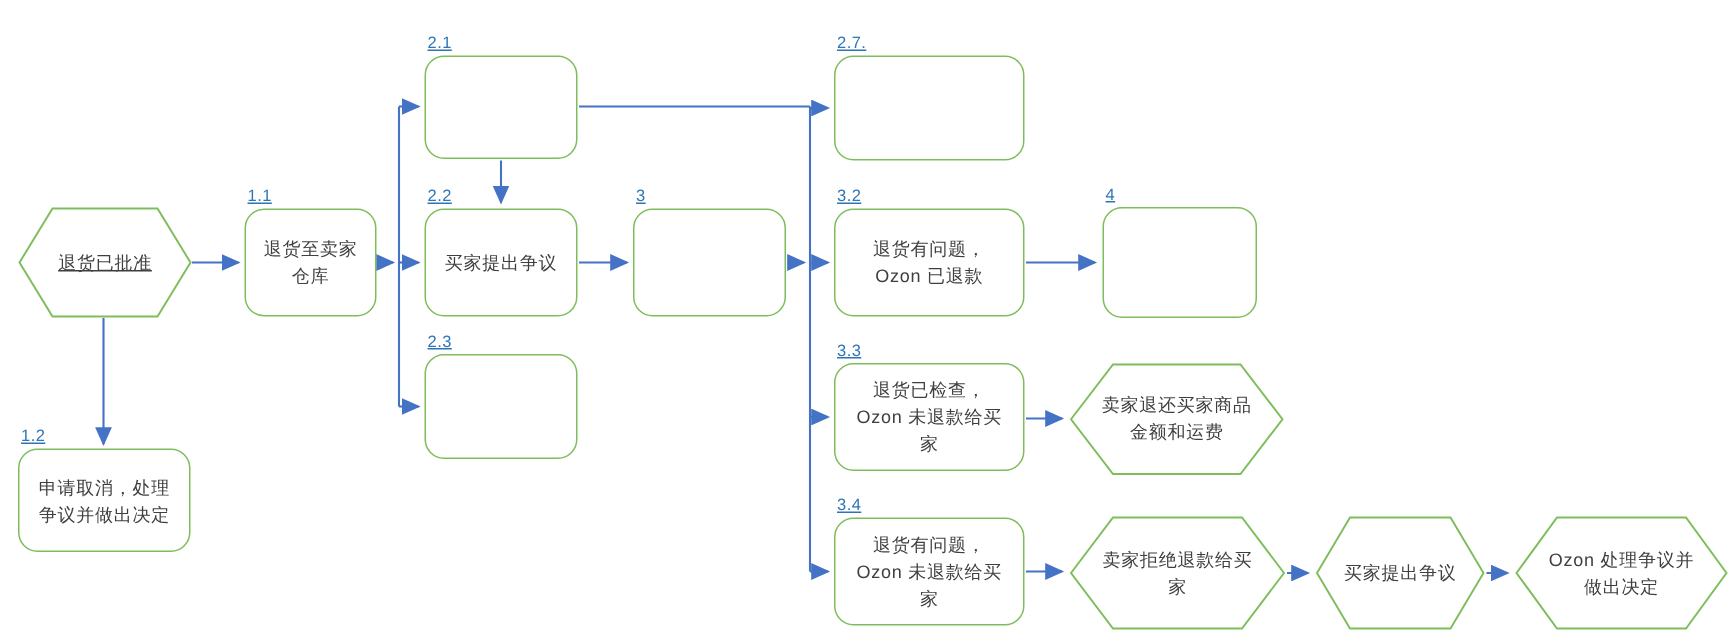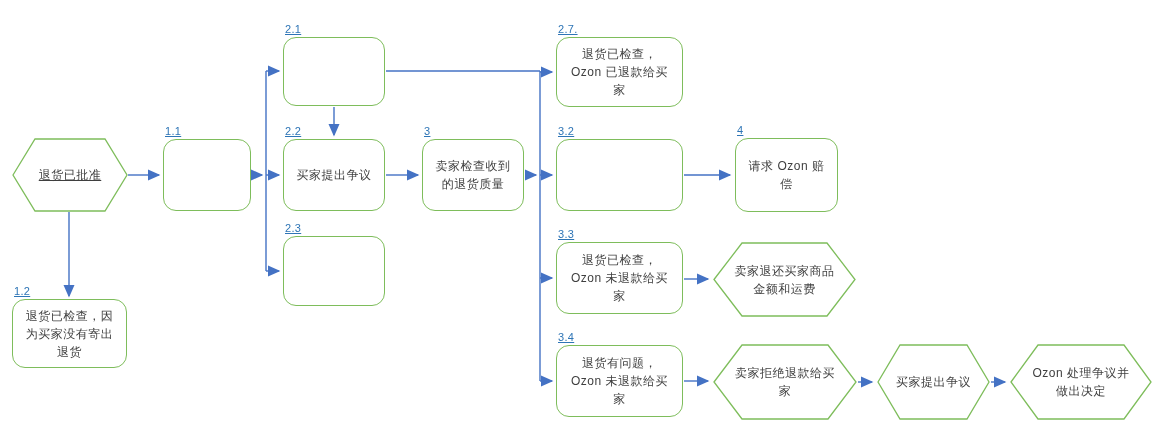--- a/index.html
+++ b/index.html
@@ -77,60 +77,59 @@
       <polyline points="858,382 872,382" fill="none" stroke="#4472c4" stroke-width="1.4" marker-end="url(#arr)"></polyline>
       <polyline points="991,382 1005,382" fill="none" stroke="#4472c4" stroke-width="1.4" marker-end="url(#arr)"></polyline>
     </svg>
     <div class="node hexagon" style="left: 12px; top: 138px; width: 116px; height: 74px;">
       <svg width="116" height="74">
         <polygon points="1,37 23,1 93,1 115,37 93,73 23,73" fill="#ffffff" stroke="#7ebd5b" stroke-width="1.3"></polygon>
       </svg>
       <div class="node-text" style="padding: 0px 17px; text-decoration: underline;">退货已批准</div>
     </div>
     <div class="node rect" style="left: 163px; top: 139px; width: 88px; height: 72px;">
+      <div class="node-text">退货至卖家仓库</div>
       <div class="node-label">1.1</div>
     </div>
     <div class="node rect" style="left: 12px; top: 299px; width: 115px; height: 69px;">
-      <div class="node-text">退货已检查，因为买家没有寄出退货</div>
+      <div class="node-text">申请取消，处理争议并做出决定</div>
       <div class="node-label">1.2</div>
     </div>
     <div class="node rect" style="left: 283px; top: 37px; width: 102px; height: 69px;">
       <div class="node-label">2.1</div>
     </div>
     <div class="node rect" style="left: 283px; top: 139px; width: 102px; height: 72px;">
       <div class="node-text">买家提出争议</div>
       <div class="node-label">2.2</div>
     </div>
     <div class="node rect" style="left: 283px; top: 236px; width: 102px; height: 70px;">
       <div class="node-label">2.3</div>
     </div>
     <div class="node rect" style="left: 422px; top: 139px; width: 102px; height: 72px;">
-      <div class="node-text">卖家检查收到的退货质量</div>
       <div class="node-label">3</div>
     </div>
     <div class="node rect" style="left: 556px; top: 37px; width: 127px; height: 70px;">
-      <div class="node-text">退货已检查，Ozon 已退款给买家</div>
       <div class="node-label">2.7.</div>
     </div>
     <div class="node rect" style="left: 556px; top: 139px; width: 127px; height: 72px;">
+      <div class="node-text">退货有问题，Ozon 已退款</div>
       <div class="node-label">3.2</div>
     </div>
     <div class="node rect" style="left: 556px; top: 242px; width: 127px; height: 72px;">
       <div class="node-text">退货已检查，Ozon 未退款给买家</div>
       <div class="node-label">3.3</div>
     </div>
     <div class="node rect" style="left: 556px; top: 345px; width: 127px; height: 72px;">
       <div class="node-text">退货有问题，Ozon 未退款给买家</div>
       <div class="node-label">3.4</div>
     </div>
     <div class="node rect" style="left: 735px; top: 138px; width: 103px; height: 74px;">
-      <div class="node-text">请求 Ozon 赔偿</div>
       <div class="node-label">4</div>
     </div>
-    <div class="node hexagon" style="left: 713px; top: 242px; width: 143px; height: 75px;">
+    <div class="node hexagon" style="left: 713px; top: 242px; width: 143px; height: 75px; font-family: Liberation Mono, monospace;">
       <svg width="143" height="75">
         <polygon points="1,37.5 29,1 114,1 142,37.5 114,74 29,74" fill="#ffffff" stroke="#7ebd5b" stroke-width="1.3"></polygon>
       </svg>
       <div class="node-text" style="padding: 0px 21px;">卖家退还买家商品金额和运费</div>
     </div>
     <div class="node hexagon" style="left: 877px; top: 344px; width: 113px; height: 76px;">
       <svg width="113" height="76">
         <polygon points="1,38 23,1 90,1 112,38 90,75 23,75" fill="#ffffff" stroke="#7ebd5b" stroke-width="1.3"></polygon>
       </svg>
       <div class="node-text" style="padding: 0px 17px;">买家提出争议</div>

